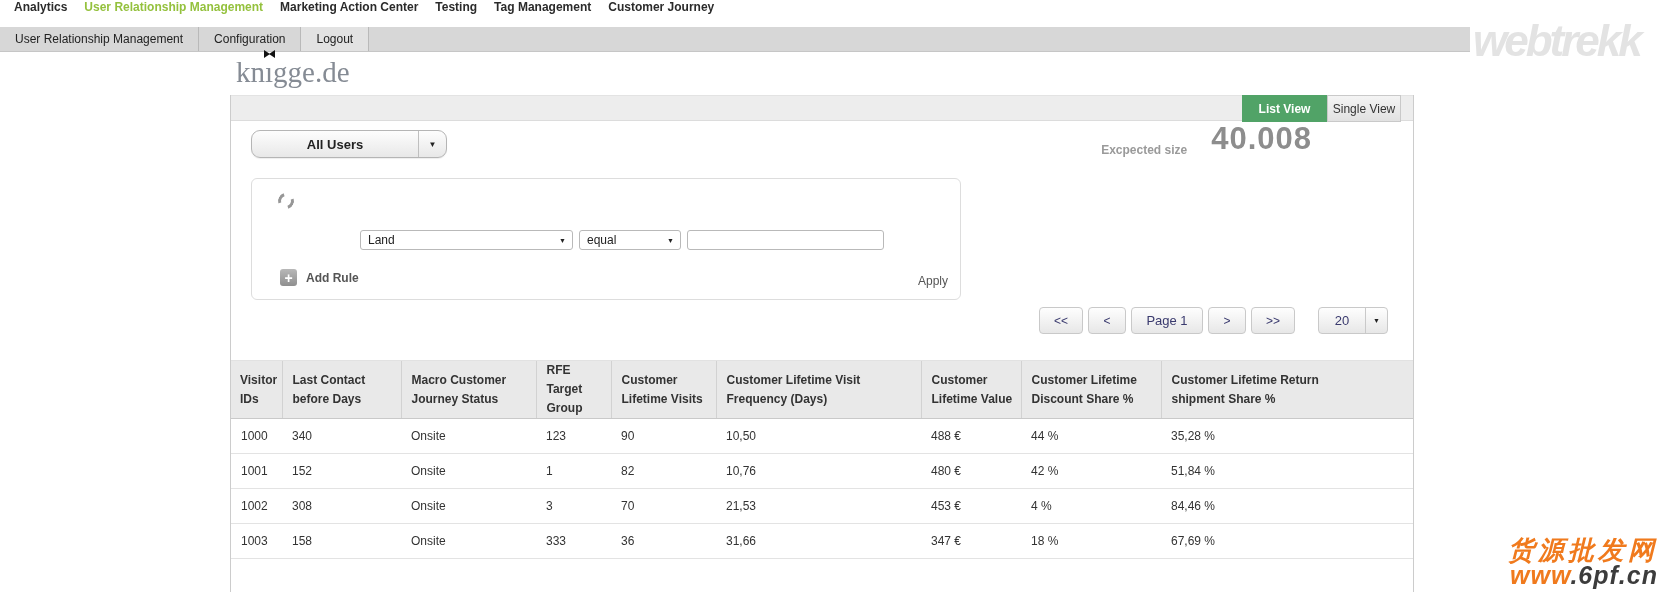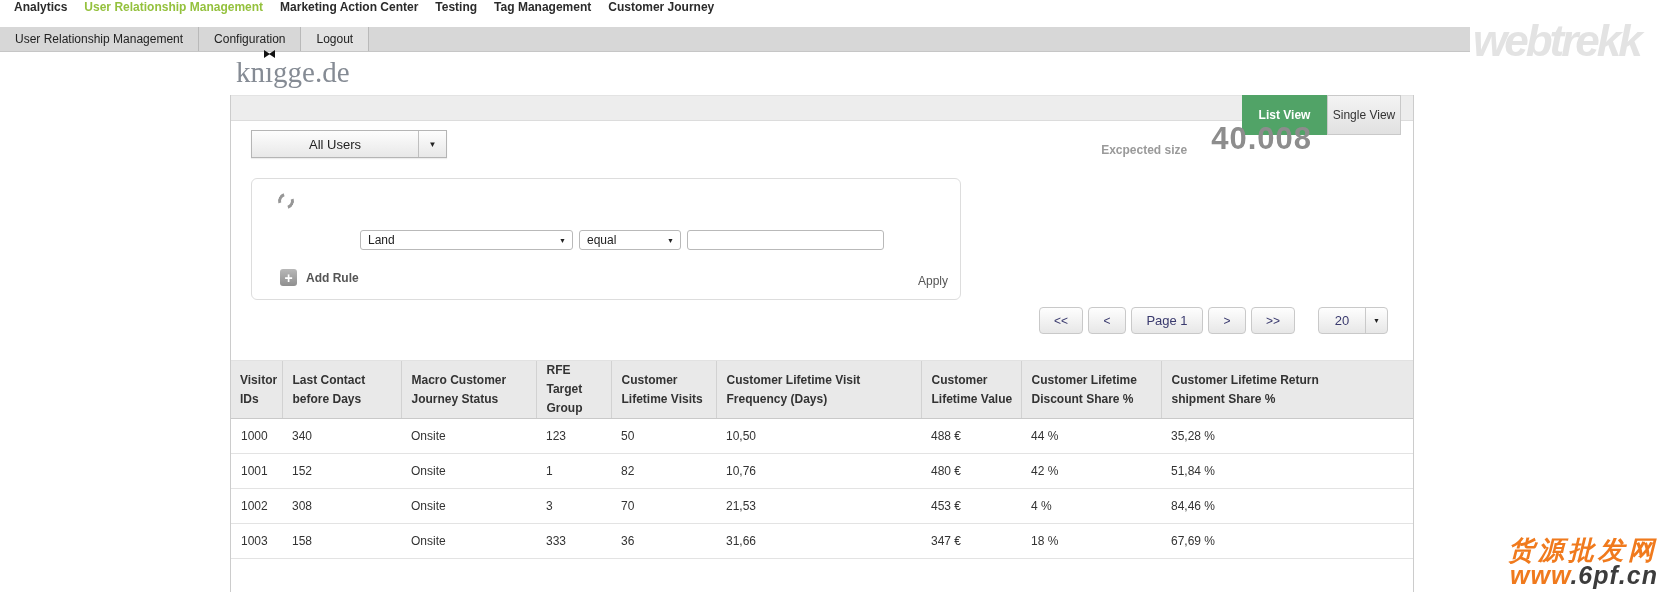--- a/index.html
+++ b/index.html
@@ -22,27 +22,27 @@
   .brand { position:absolute; left:236px; top:56px; font-family:"Liberation Serif", serif; font-size:29px; color:#858b94; }
   .iwrap { position:relative; }
   .bowtie { position:absolute; left:-1px; top:-6px; width:11px; height:8px; }
   .bowtie::before,.bowtie::after { content:""; position:absolute; top:0; width:0; height:0; border-top:4px solid transparent; border-bottom:4px solid transparent; }
   .bowtie::before { left:0; border-left:6px solid #121212; }
   .bowtie::after { right:0; border-right:6px solid #121212; }
 
   
   .panel { position:absolute; left:230px; top:95px; width:1184px; height:497px; border-left:1px solid #ccc; border-right:1px solid #ccc; background:#fff; }
   .toolbar { position:absolute; top:0; left:0; right:0; height:26px; background:#ededed; border-top:1px solid #e3e3e3; border-bottom:1px solid #dcdcdc; }
-  .view-toggle { position:absolute; right:12px; top:-1px; height:40px; display:flex; }
+  .view-toggle { position:absolute; right:12px; top:-1px; height:27px; display:flex; }
   .btn-view { display:flex; align-items:center; justify-content:center; font-size:12px; cursor:pointer; }
   .btn-list { width:85px; background:#51a367; color:#fff; font-weight:bold; }
   .btn-single { width:74px; background:linear-gradient(#f4f4f4,#e1e1e1); color:#333; border:1px solid #c9c9c9; }
 
   
-  .segment-btn { position:absolute; left:20px; top:35px; width:196px; height:28px; background:linear-gradient(#fdfdfd,#e8e8e8); border:1px solid #b5b5b5; border-radius:0; display:flex; cursor:pointer; box-shadow:0 1px 1px rgba(0,0,0,.07); }
+  .segment-btn { position:absolute; left:20px; top:35px; width:196px; height:28px; background:linear-gradient(#fdfdfd,#e8e8e8); border:1px solid #b5b5b5; border-radius:9px; display:flex; cursor:pointer; box-shadow:0 1px 1px rgba(0,0,0,.07);font-weight:bold; }
   .segment-label { flex:1; display:flex; align-items:center; justify-content:center; font-size:13px; color:#222; }
   .segment-caret { width:28px; border-left:1px solid #bfbfbf; display:flex; align-items:center; justify-content:center; font-size:8px; color:#222; }
 
   
   .expected { position:absolute; top:26px; right:101px; display:flex; align-items:flex-end; gap:24px; }
   .expected-label { font-size:12px; font-weight:bold; color:#9a9a9a; }
   .expected-value { font-size:31px; font-weight:bold; color:#8d8d8d; letter-spacing:1px; }
 
   
   .filter-panel { position:absolute; left:20px; top:83px; width:710px; height:122px; border:1px solid #ddd; border-radius:6px; background:#fff; }
@@ -188,21 +188,21 @@
         <th>Customer Lifetime Return
 shipment Share %</th>
       </tr>
     </thead>
     <tbody>
       <tr>
         <td>1000</td>
         <td>340</td>
         <td>Onsite</td>
         <td>123</td>
-        <td>50</td>
+        <td>90</td>
         <td>10,50</td>
         <td>488 €</td>
         <td>44 %</td>
         <td>35,28 %</td>
       </tr>
       <tr>
         <td>1001</td>
         <td>152</td>
         <td>Onsite</td>
         <td>1</td>

